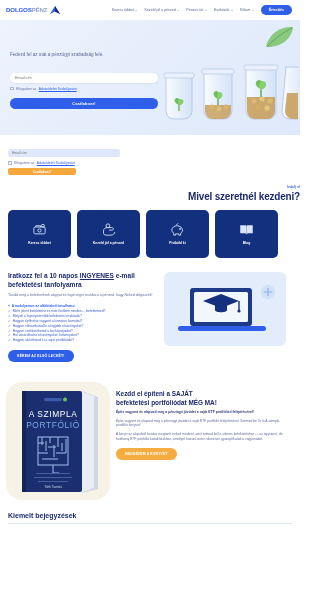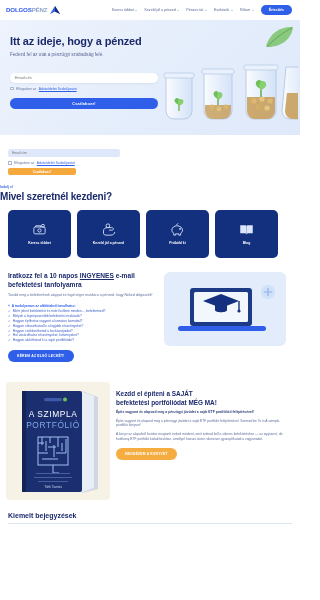--- a/index.html
+++ b/index.html
@@ -102,21 +102,21 @@
     font-size:3.4px;color:#93a2c4;padding:0 4px;outline:none;
   }
   .strip .chk-row{ margin-top:3px; }
   .strip .btn-orange{
     margin-top:3px;width:68px;height:7px;border-radius:2px;background:#f5a93c;
     border:none;color:#fff;font-size:3.4px;font-weight:bold;cursor:pointer;
     display:block;
   }
 
   
-  .kick{ text-align:left; padding-top:4px; }
+  .kick{ text-align:right; padding-top:4px; }
   .kick-eyebrow{ font-size:3.4px; color:#3f6ae8; font-weight:bold; }
   .kick-h2{ font-size:10px; font-weight:bold; color:#1b2a6b; margin-top:2px; letter-spacing:-.2px;}
 
   
   .cards{
     display:flex; gap:6px; padding:8px 8px 0 8px; justify-content:flex-start;
   }
   .card{
     width:63px; height:48px; background:#12307e; border-radius:5px;
     display:flex; flex-direction:column; align-items:center; justify-content:center;
@@ -149,21 +149,21 @@
   }
   .course-right{ flex:1; position:relative; }
   .laptop-card{
     width:122px;height:74px;background:#e3ecfb;border-radius:6px;
     position:relative; overflow:hidden;
   }
 
   
   .promo{ display:flex; padding:20px 8px 0 6px; gap:6px; }
   .book-wrap{
-    width:104px;height:118px;background:#f6f2e6;border-radius:4px;
+    width:104px;height:118px;background:#f6f2e6;border-radius:16px;
     position:relative; display:flex;align-items:center;justify-content:center;
   }
   .promo-right{ flex:1; padding-top:8px; }
   .promo-h2{ font-size:6.4px; font-weight:bold; line-height:1.32; color:#1b2a6b; }
   .promo-lead{ margin-top:3px; font-size:3.4px; font-weight:bold; color:#2b3d77; line-height:1.35;}
   .promo-p{ margin-top:4px; font-size:3.3px; color:#5f6f9b; line-height:1.4; }
   .btn-orange2{
     margin-top:6px; background:#f5ad41; color:#fff; border:none; border-radius:8px;
     font-size:3.3px; font-weight:bold; padding:4px 9px; cursor:pointer; letter-spacing:.2px;
   }
@@ -216,21 +216,21 @@
 
 <section class="hero">
 
   <svg class="leaf-deco" width="34" height="26" viewBox="0 0 34 26">
     <path d="M4 22 C8 8 20 2 31 3 C30 14 20 23 6 23 Z" fill="#6fbf5a" opacity=".85"></path>
     <path d="M5 23 C12 15 22 8 30 4" stroke="#4e9a42" stroke-width="0.9" fill="none"></path>
   </svg>
 
   <div class="hero-copy">
     <h1 class="hero-h1">
-      <span>Itt az ideje, hogy a pénzed</span><br>
+      <br>
     </h1>
     <p class="hero-sub">Fedezd fel az utat a pénzügyi szabadság felé.</p>
 
     <div class="hero-form">
       <input class="inp" type="email" placeholder="Email cím" style="">
       <div class="chk-row">
         <span class="chk"></span>
         <span>Elfogadom az </span>
         <span class="chk-link">Adatvédelmi Szabályzatot</span>
       </div>

